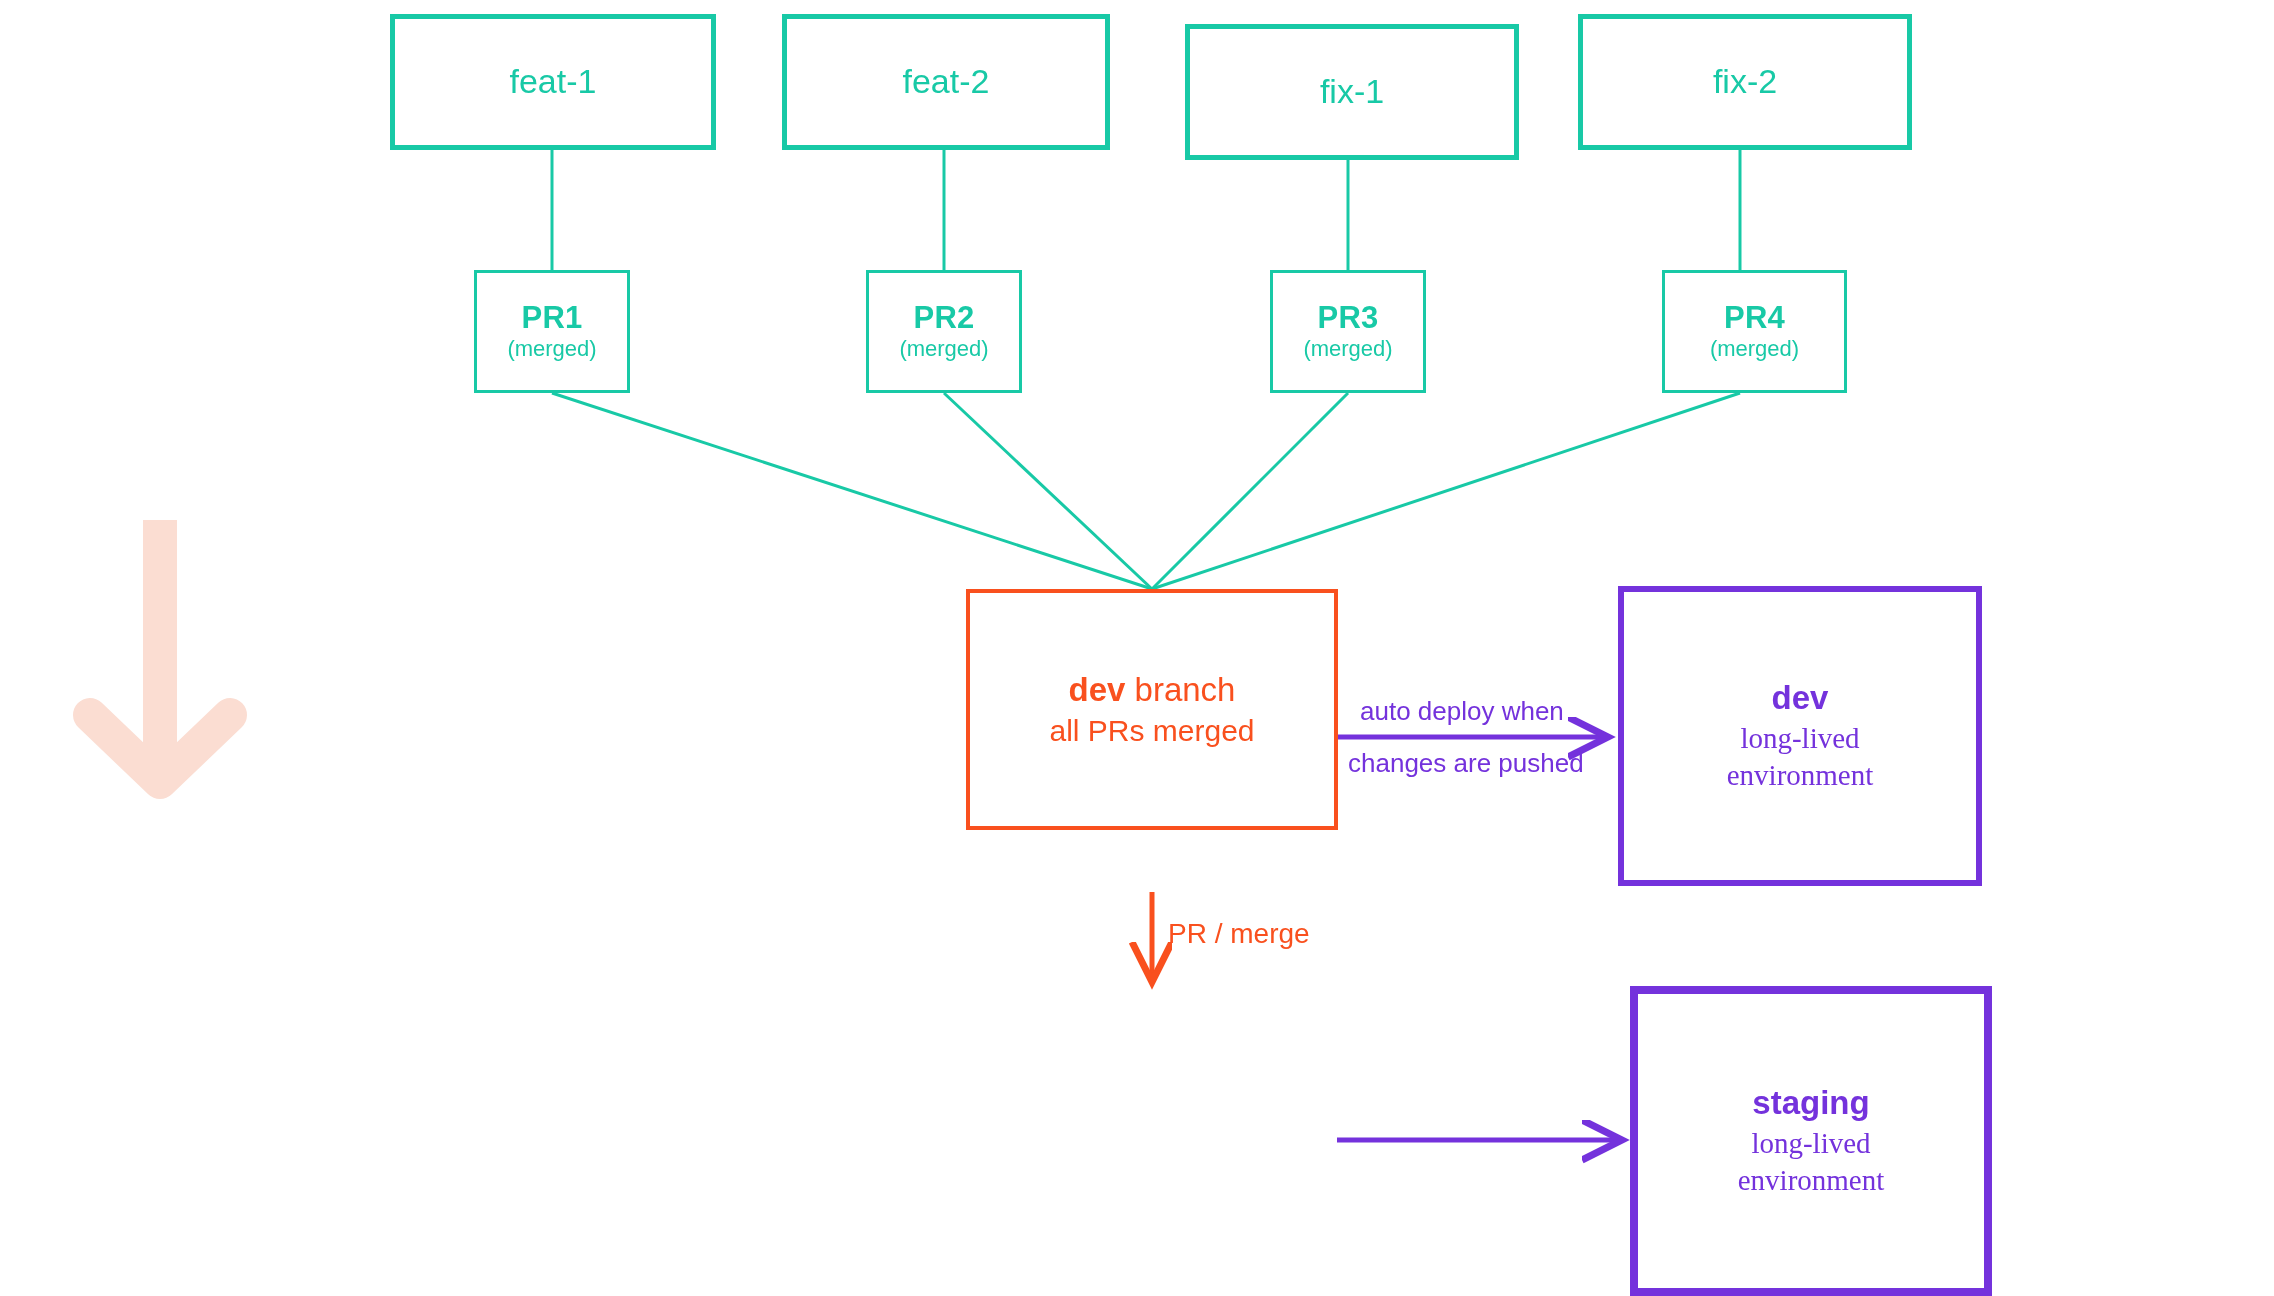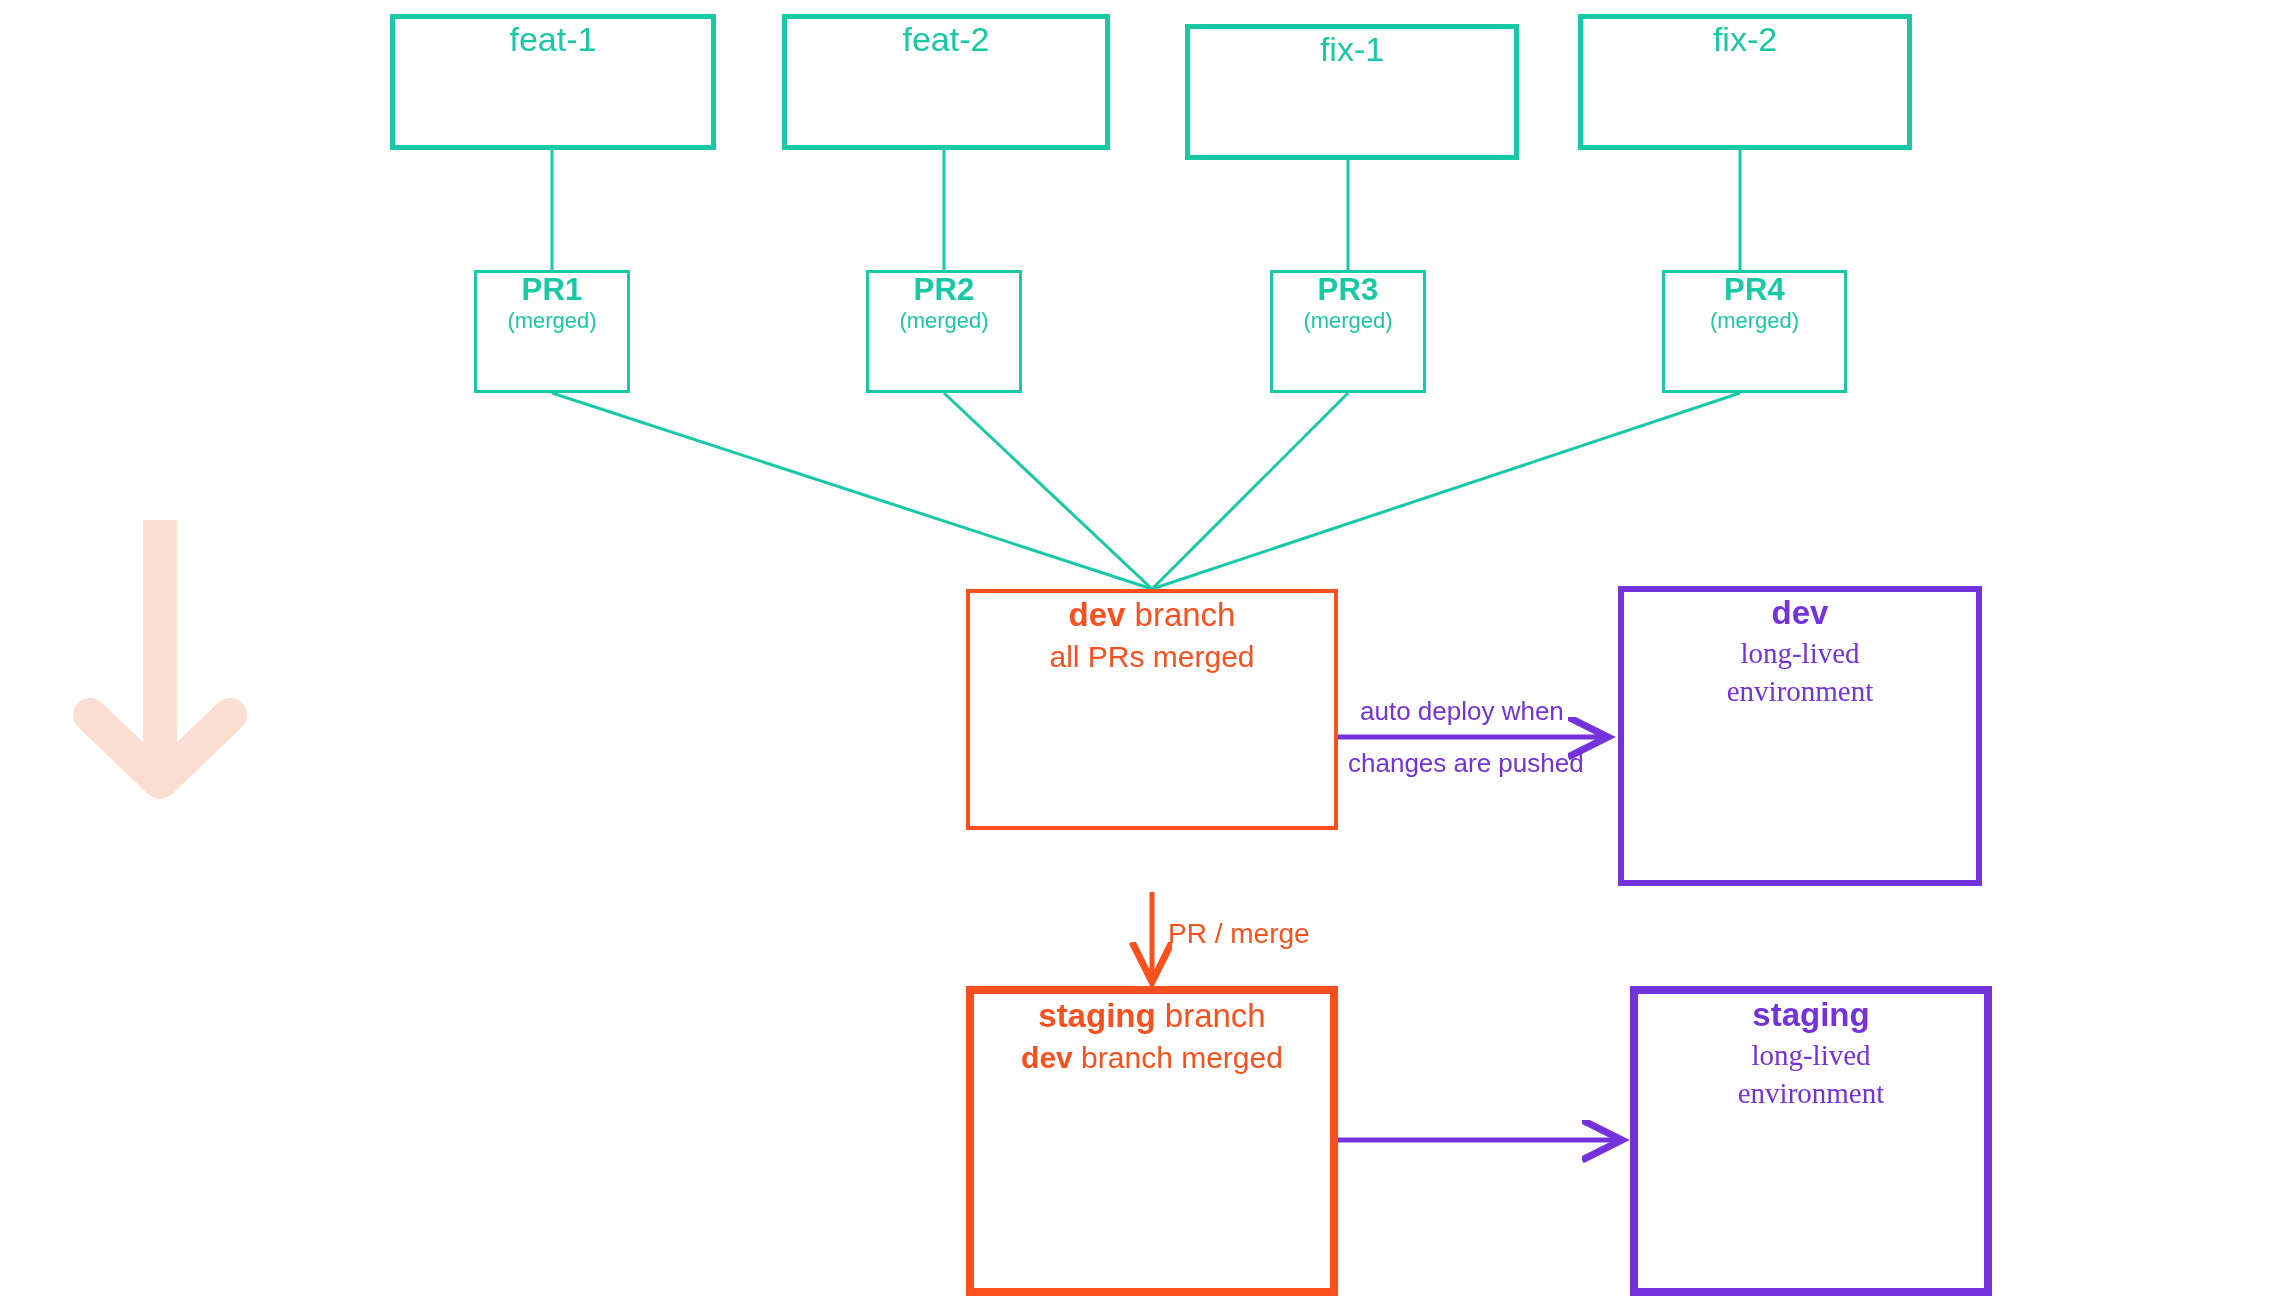--- a/index.html
+++ b/index.html
@@ -19,20 +19,21 @@
     overflow: hidden;
   }
   
   .box {
     position: absolute;
     box-sizing: border-box;
     background: #ffffff;
     display: flex;
     flex-direction: column;
     align-items: center;
+    justify-content: center;
     text-align: center;
     line-height: 1.22;
   }
   
   .branch-box {
     border: 5px solid #18C9A6;
     color: #18C9A6;
     font-size: 34px;
     font-weight: 400;
   }
@@ -191,28 +192,20 @@
     </div>
     <div class="line2">all PRs merged</div>
   </div>
 
   <div class="box env-box thin" style="left:1618px; top:586px; width:364px; height:300px;">
     <div class="env-name">dev</div>
     <div class="env-line">long-lived</div>
     <div class="env-line">environment</div>
   </div>
 
-  <div class="box orange-box thick" style="left:966px; top:986px; width:372px; height:310px;">
-    <div class="line1">
-      <b>staging</b><span> branch</span>
-    </div>
-    <div class="line2">
-      <b>dev</b><span> branch merged</span>
-    </div>
-  </div>
 
   <div class="box env-box thick" style="left:1630px; top:986px; width:362px; height:310px;">
     <div class="env-name">staging</div>
     <div class="env-line">long-lived</div>
     <div class="env-line">environment</div>
   </div>
 
   <div class="edge-label purple" style="left:1360px; top:696px;">auto deploy when</div>
 
   <div class="edge-label purple" style="left:1348px; top:748px;">changes are pushed</div>

